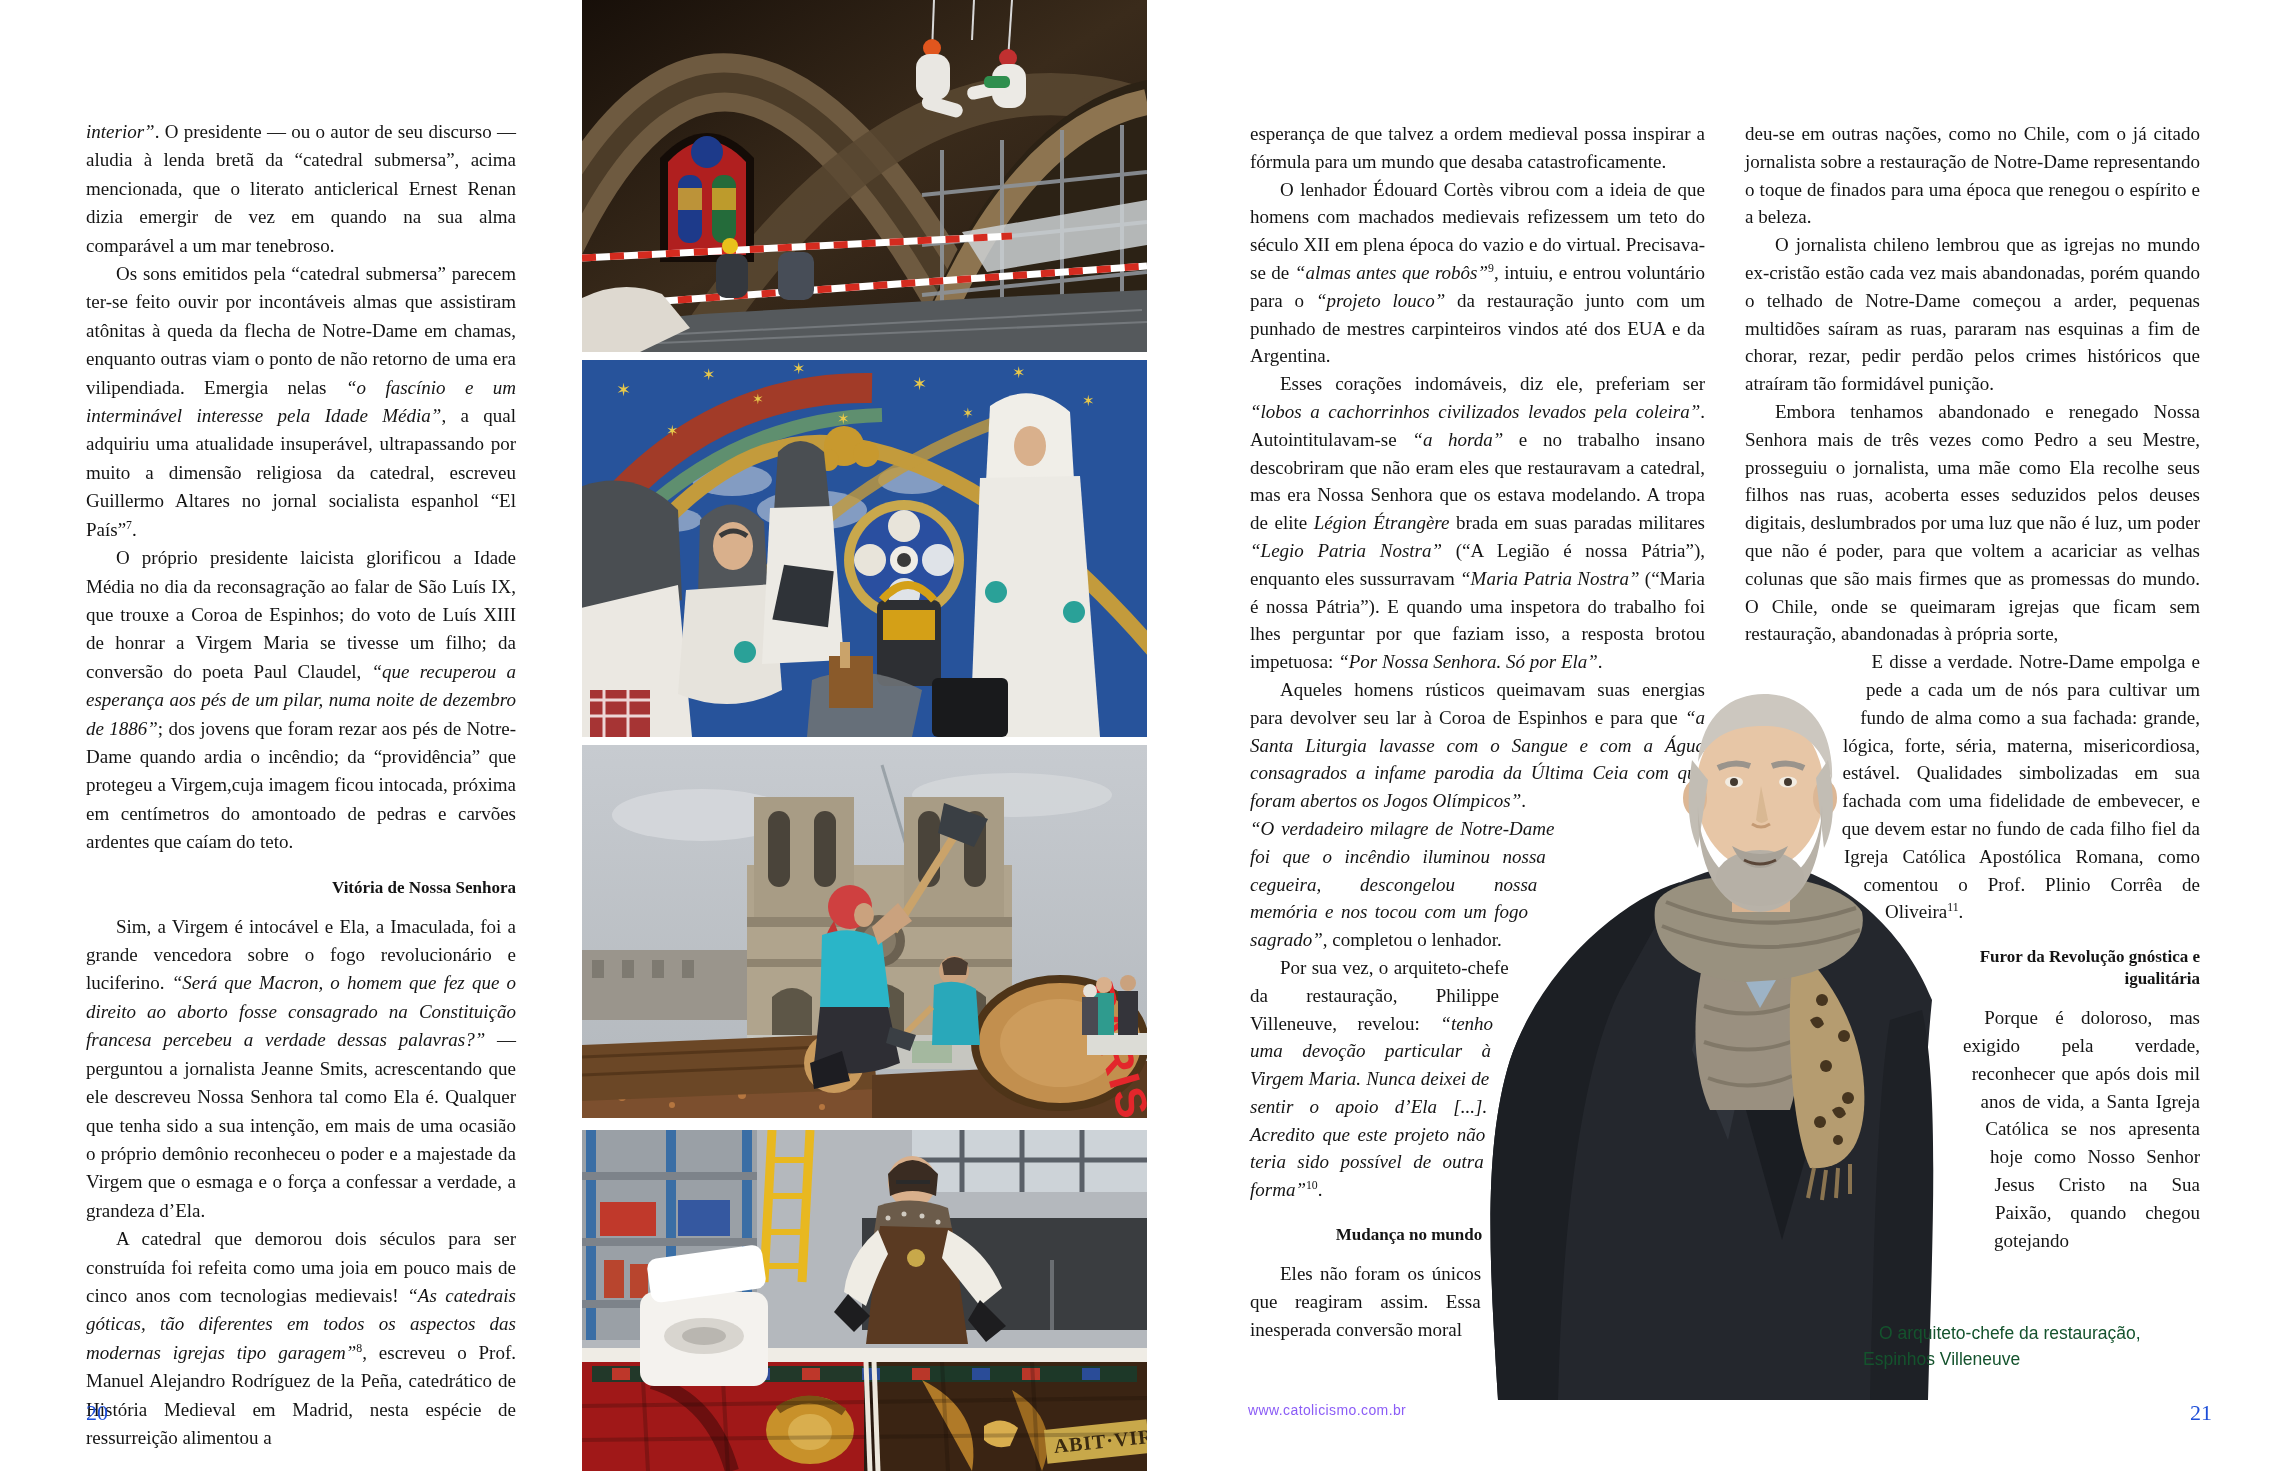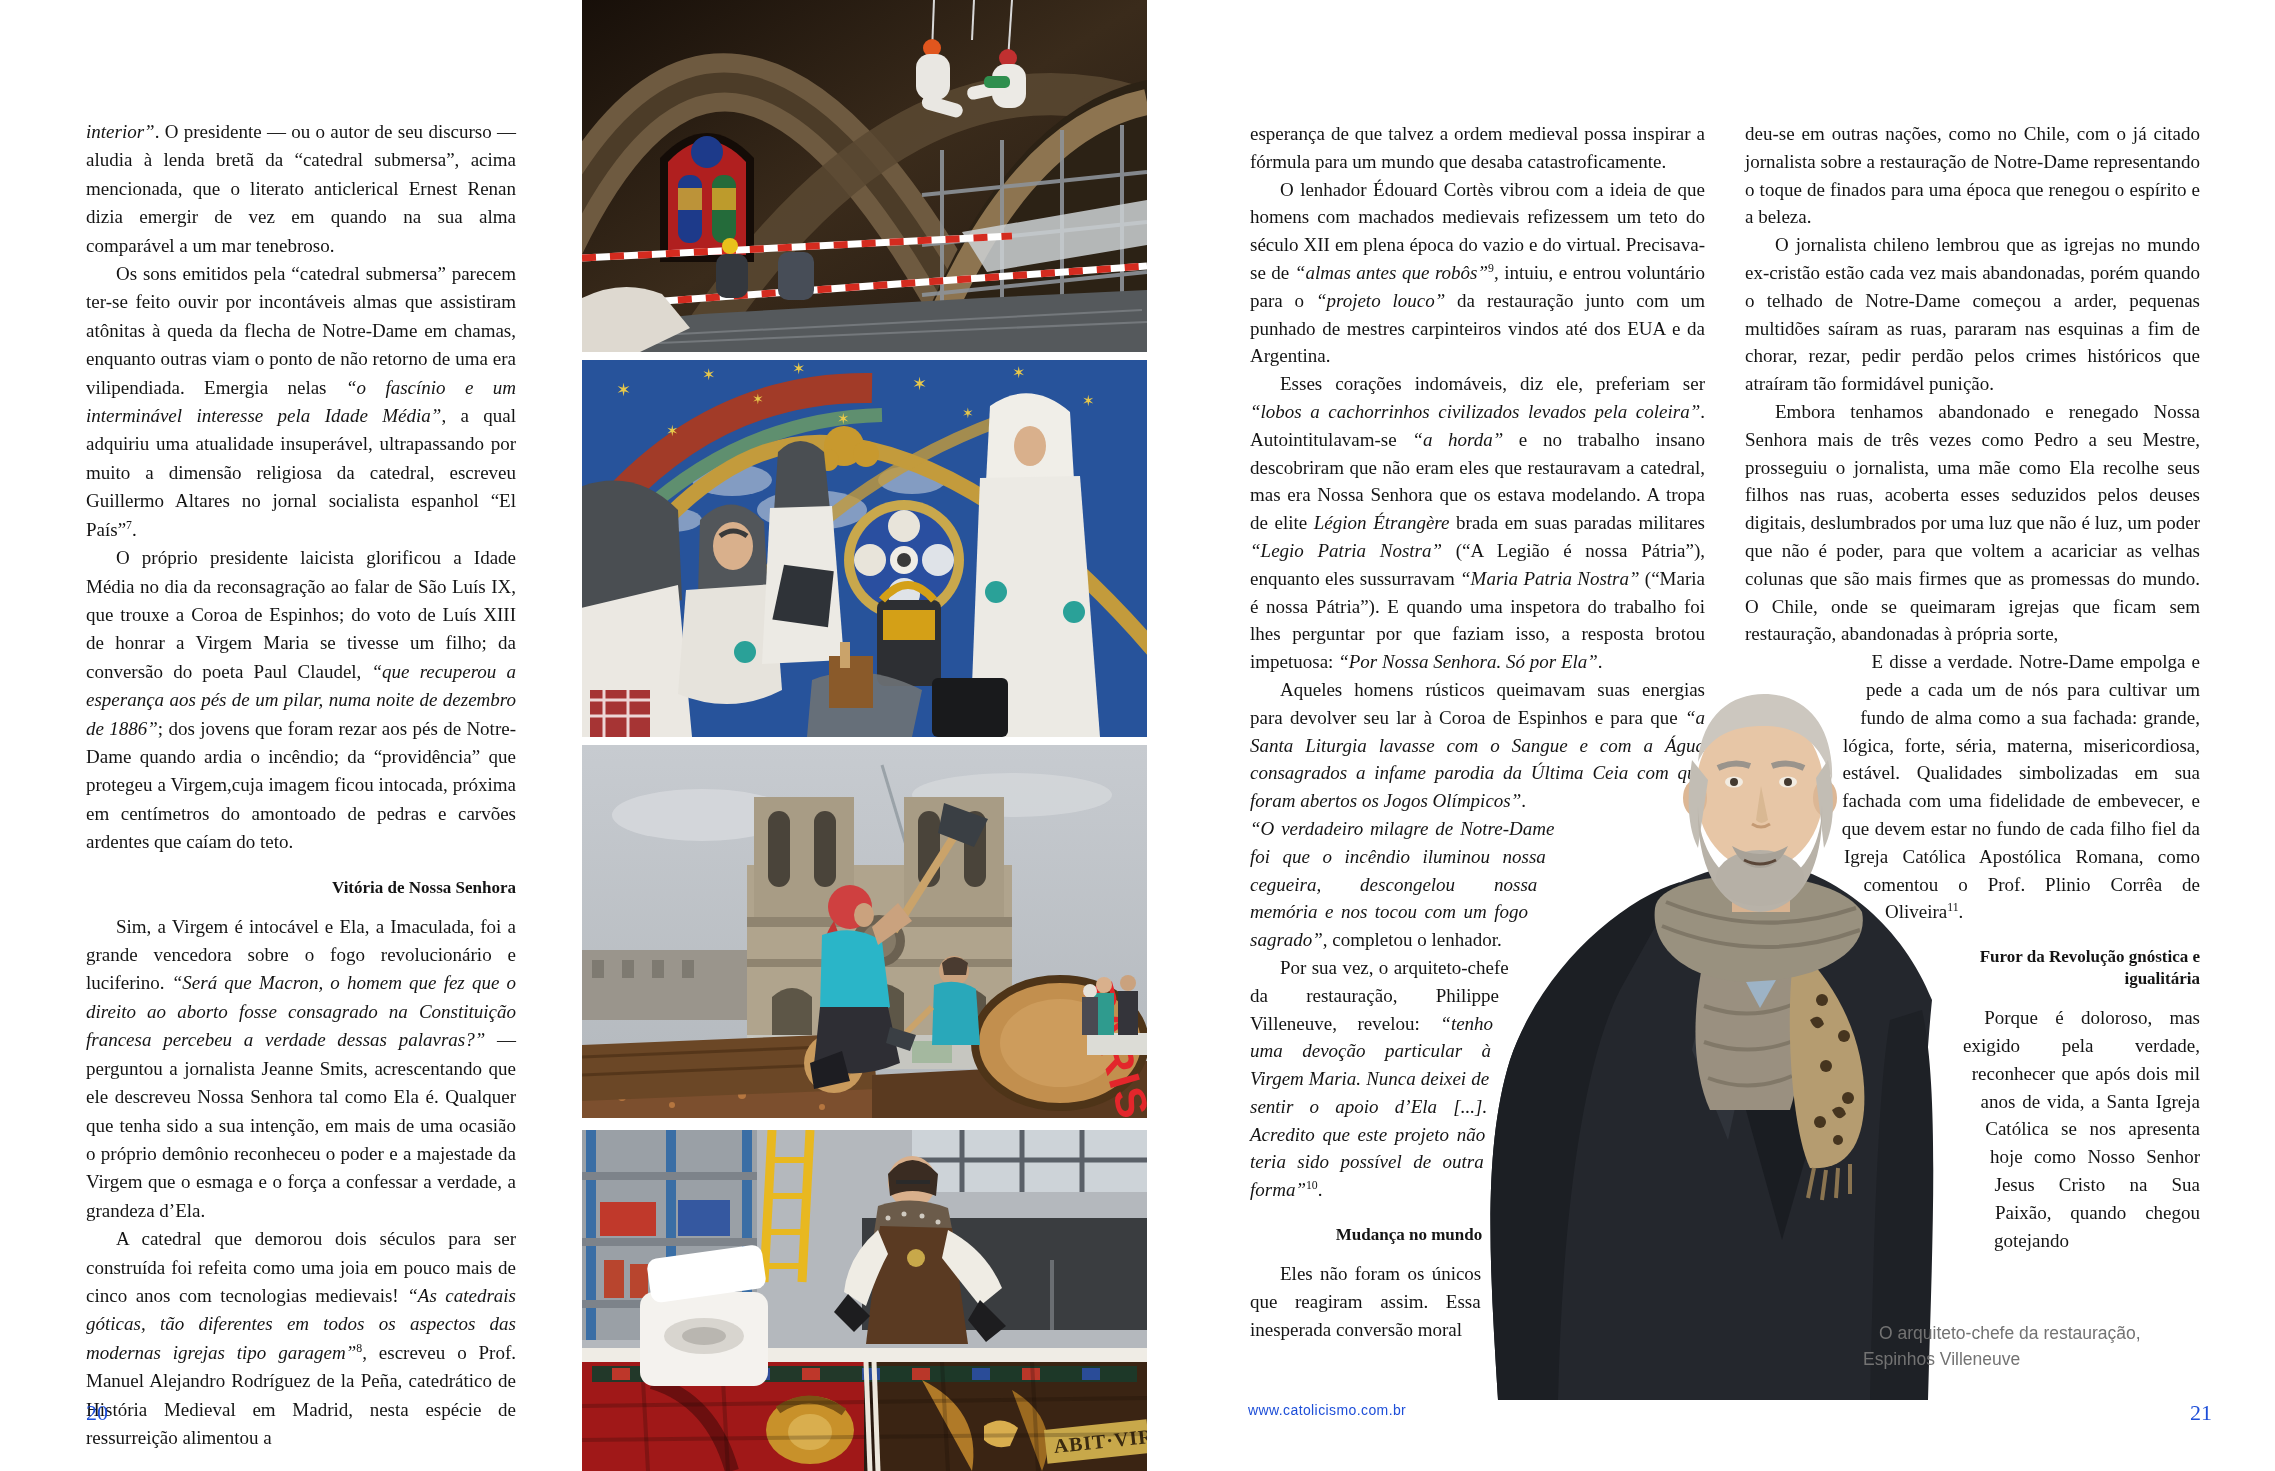--- a/index.html
+++ b/index.html
@@ -17,25 +17,25 @@
   .wrap-float{pointer-events:none;}
   .photo{position:absolute;left:582px;width:565px;overflow:hidden;}
   .photo svg{display:block;width:100%;height:100%;}
   #photo1{top:0;height:352px;}
   #photo2{top:360px;height:377px;}
   #photo3{top:745px;height:373px;}
   #photo4{top:1130px;height:341px;}
   #portrait{position:absolute;left:1470px;top:670px;width:530px;height:730px;}
   #portrait svg{display:block;width:100%;height:100%;}
   #caption{position:absolute;left:1863px;top:1320px;width:330px;
-           font-family:"Liberation Sans","DejaVu Sans",sans-serif;font-size:17.5px;line-height:26px;color:#737373;}
+           font-family:"Liberation Sans","DejaVu Sans",sans-serif;font-size:17.5px;line-height:26px;color:#14532d;}
   #caption .l1{display:block;padding-left:16px;}
   #caption .l2{display:block;}
   #footer-url{position:absolute;left:1248px;top:1402px;font-family:"Liberation Sans","DejaVu Sans",sans-serif;
-              font-size:14px;letter-spacing:.4px;color:#1d4ed8;}
+              font-size:14px;letter-spacing:.4px;color:#8b5cf6;}
   .pagenum{position:absolute;font-size:22px;color:#1d4ed8;}
   #pg20{left:86px;top:1400px;}
   #pg21{left:2130px;top:1400px;width:82px;text-align:right;}
 </style>
 </head>
 <body>
 
 <div class="sheet">
 
   <div id="left-col" class="text-col">

